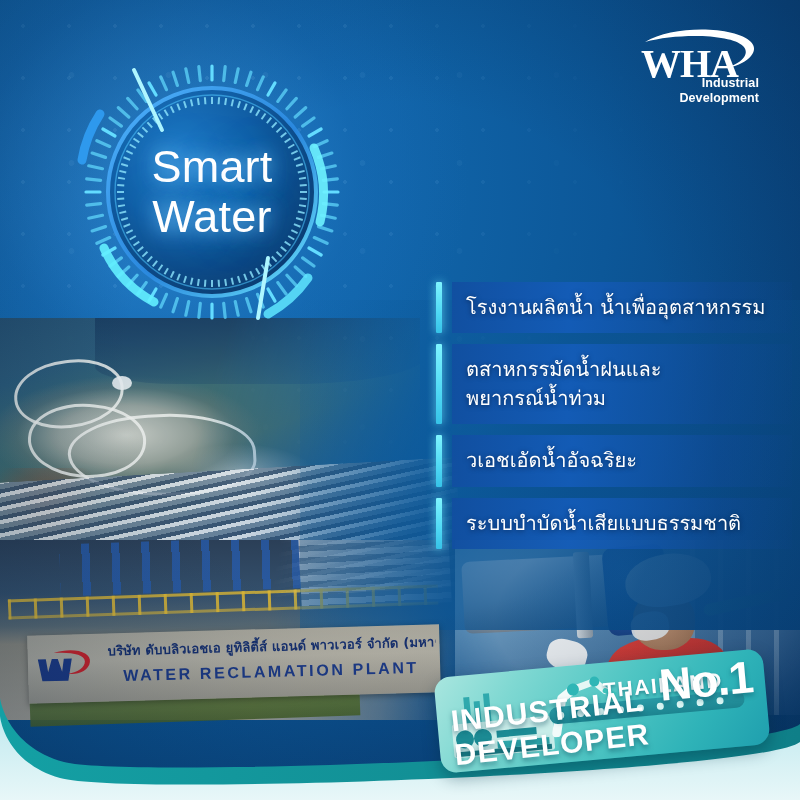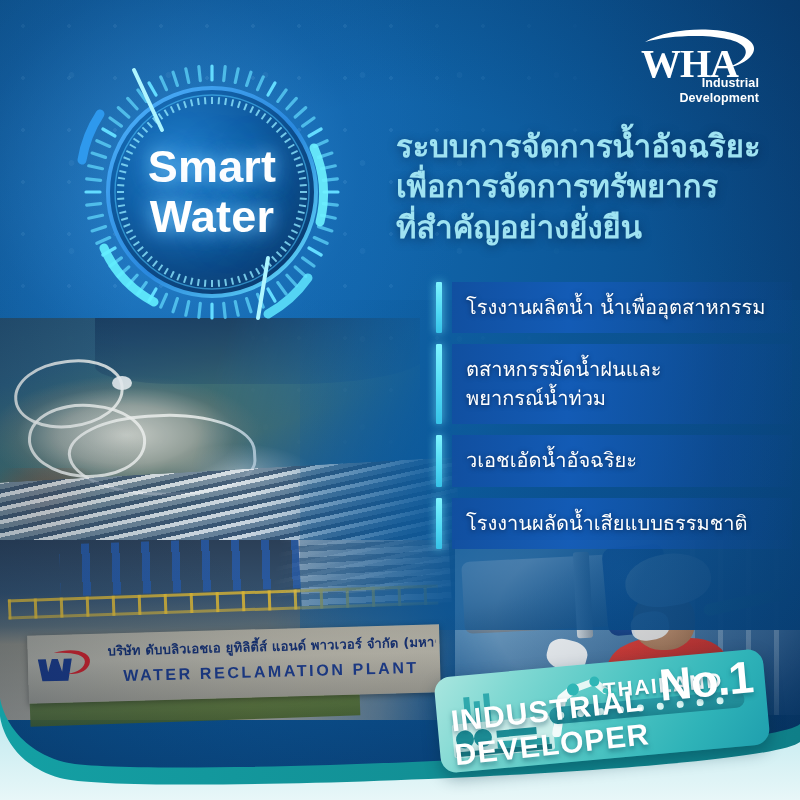--- a/index.html
+++ b/index.html
@@ -204,21 +204,21 @@
 
   
   .hud { position: absolute; left: 62px; top: 52px; width: 300px; height: 280px; }
   .hud svg { position: absolute; inset: 0; width: 100%; height: 100%; overflow: visible; }
   .hud-label {
     position: absolute; inset: 0; display: flex; flex-direction: column;
     align-items: center; justify-content: center; gap: 2px;
     text-shadow: 0 0 18px rgba(120,205,255,.95), 0 0 40px rgba(70,170,255,.6);
   }
   .hud-label span {
-    color: #ffffff; font-weight: 700; font-size: 45px; line-height: 1.02;
+    color: #ffffff; font-weight: 400; font-size: 45px; line-height: 1.02;
     letter-spacing: .2px;
     text-align: center;
   }
   .hud-label span.l2 { margin-top: 2px; }
 
   
   .wha-logo { position: absolute; right: 41px; top: 26px; width: 120px; height: 78px; }
   .wha-logo .word {
     position: absolute; left: 2px; top: 14px;
     font-family: "Liberation Serif", "DejaVu Serif", serif;
@@ -548,25 +548,20 @@
 
   <div class="wha-logo">
     <svg viewBox="0 0 120 78">
       <path d="M6 16 C34 -1, 96 0, 112 16 C122 26, 106 40, 86 42 C102 38, 112 28, 104 20 C92 8, 38 7, 6 16 Z" fill="#ffffff"></path>
     </svg>
     <div class="word">WHA</div>
     <div class="sub1">Industrial</div>
     <div class="sub2">Development</div>
   </div>
 
-  <div class="headline">
-    <div>ระบบการจัดการน้ำอัจฉริยะ</div>
-    <div>เพื่อการจัดการทรัพยากร</div>
-    <div>ที่สำคัญอย่างยั่งยืน</div>
-  </div>
 
   <div class="bullets">
     <div class="bullet">
       <div class="bar"></div>
       <div class="panel">
         <span class="ln">โรงงานผลิตน้ำ น้ำเพื่ออุตสาหกรรม</span>
       </div>
     </div>
     <div class="bullet">
       <div class="bar"></div>
@@ -577,21 +572,21 @@
     </div>
     <div class="bullet">
       <div class="bar"></div>
       <div class="panel">
         <span class="ln">วเอชเอัดน้ำอัจฉริยะ</span>
       </div>
     </div>
     <div class="bullet">
       <div class="bar"></div>
       <div class="panel">
-        <span class="ln">โรงงานผลัดน้ำเสียแบบธรรมชาติ</span>
+        <span class="ln">ระบบบำบัดน้ำเสียแบบธรรมชาติ</span>
       </div>
     </div>
   </div>
 
   <div class="wave">
     <svg viewBox="0 0 800 150" preserveAspectRatio="none">
       <defs>
         <linearGradient id="footGrad" x1="0" y1="0" x2="0" y2="1">
           <stop offset="0%" stop-color="#bfe9ef"></stop>
           <stop offset="100%" stop-color="#e8f7f8"></stop>

